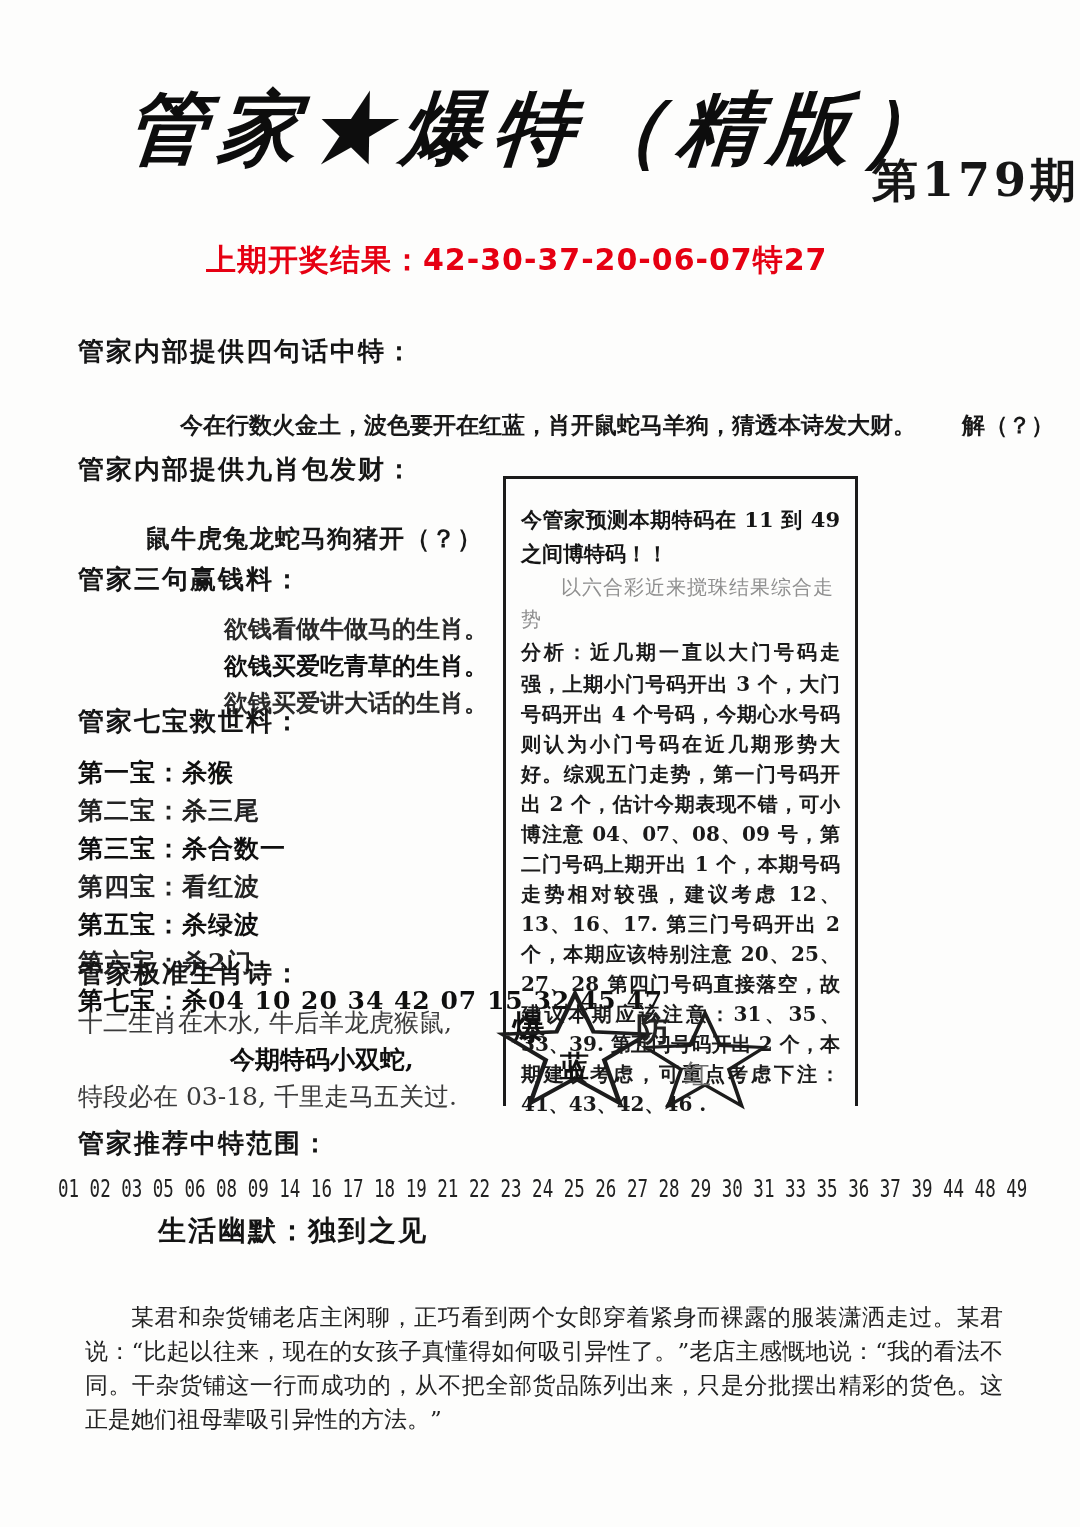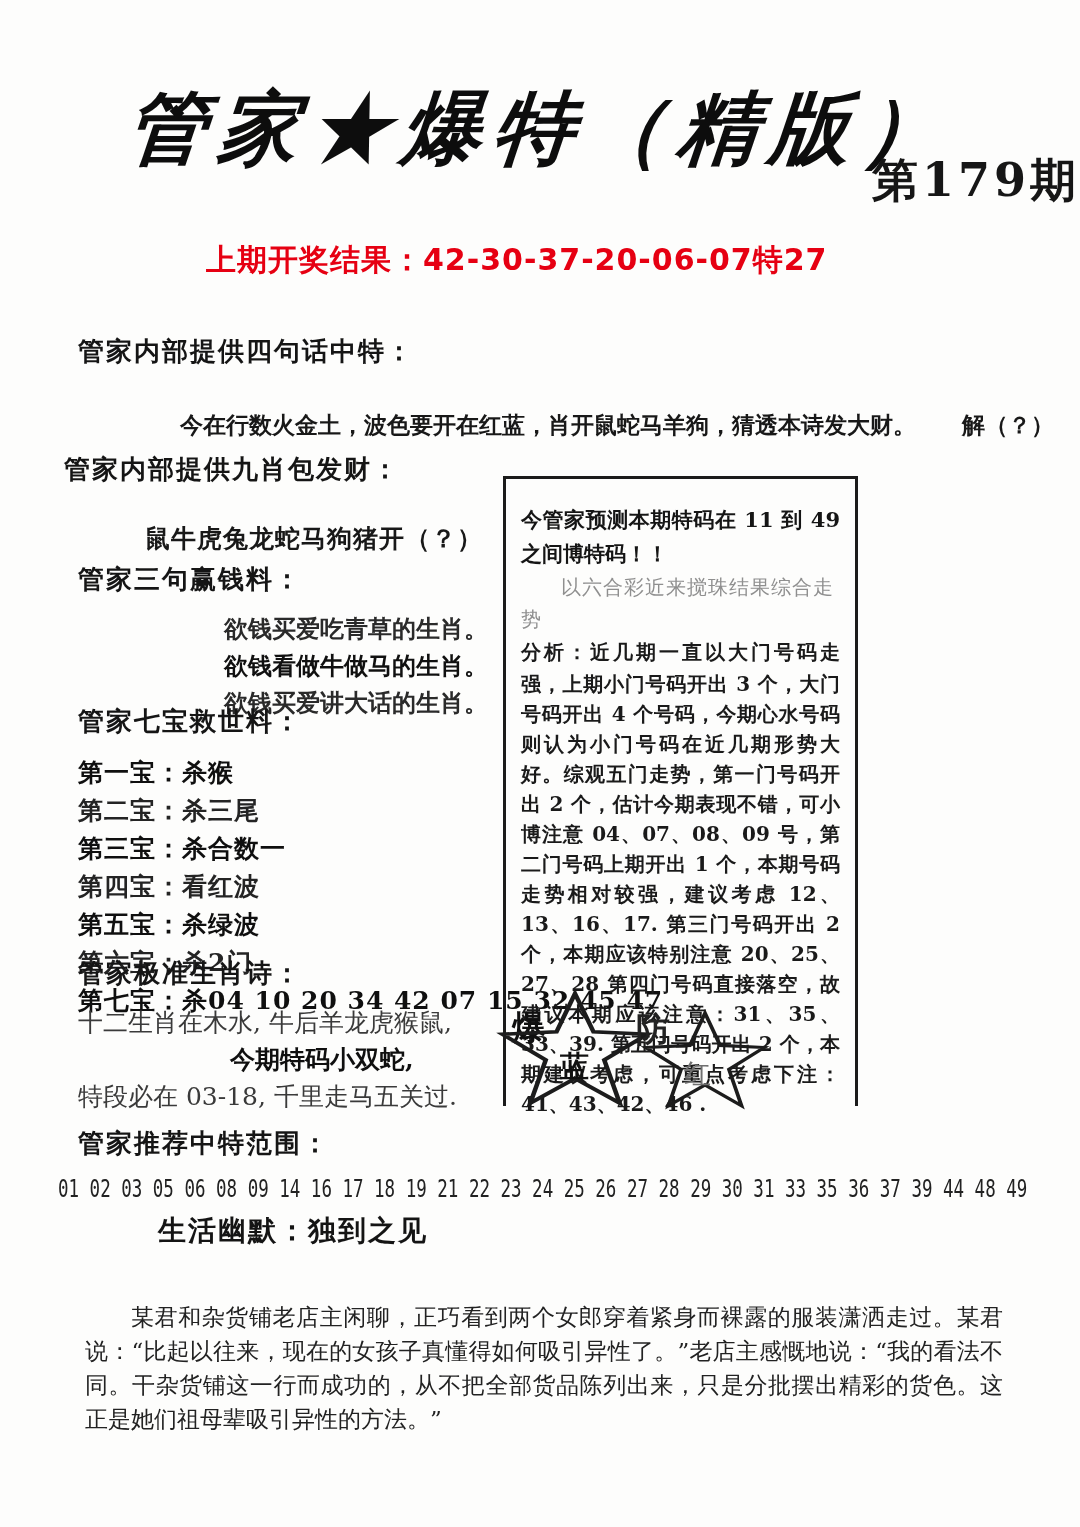--- a/index.html
+++ b/index.html
@@ -22,21 +22,21 @@
     position:absolute;top:240px;left:206px;font-size:30px;font-weight:700;
     color:#e60012;font-family:"DejaVu Sans", sans-serif;letter-spacing:1px;
     white-space:nowrap;
   }
   
   .sec-h{
     position:absolute;font-size:26px;font-weight:700;letter-spacing:2px;
     color:#151515;white-space:nowrap;
   }
   .h-four{top:334px;left:78px;}
-  .h-nine{top:452px;left:64px;font-family:Liberation Mono, monospace;}
+  .h-nine{top:452px;left:78px;font-family:Liberation Mono, monospace;}
   .h-three{top:562px;left:78px;}
   .h-seven{top:704px;left:78px;}
   .h-poem{top:956px;left:78px;}
   .h-range{top:1126px;left:78px;}
   
   .four-line{
     position:absolute;top:410px;left:180px;font-size:23px;font-weight:700;
     white-space:nowrap;color:#181818;
   }
   .nine-line{
@@ -100,22 +100,22 @@
   <div class="result">上期开奖结果：42-30-37-20-06-07特27</div>
 
   <div class="sec-h h-four">管家内部提供四句话中特：</div>
   <div class="four-line">今在行数火金土，波色要开在红蓝，肖开鼠蛇马羊狗，猜透本诗发大财。　　解（？）</div>
 
   <div class="sec-h h-nine">管家内部提供九肖包发财：</div>
   <div class="nine-line">鼠牛虎兔龙蛇马狗猪开（？）</div>
 
   <div class="sec-h h-three">管家三句赢钱料：</div>
   <div class="three-list">
+      <div class="row">欲钱看做牛做马的生肖。</div>
       <div class="row">欲钱买爱吃青草的生肖。</div>
-      <div class="row">欲钱看做牛做马的生肖。</div>
       <div class="row">欲钱买爱讲大话的生肖。</div>
     </div>
 
   <div class="sec-h h-seven">管家七宝救世料：</div>
   <div class="seven-list">
       <div class="row">第一宝：杀猴</div>
       <div class="row">第二宝：杀三尾</div>
       <div class="row">第三宝：杀合数一</div>
       <div class="row">第四宝：看红波</div>
       <div class="row">第五宝：杀绿波</div>

